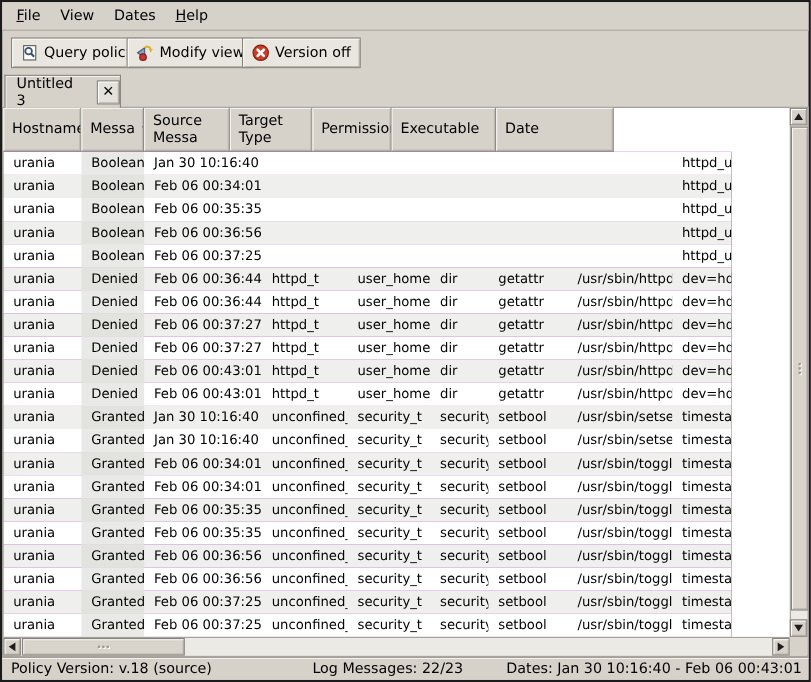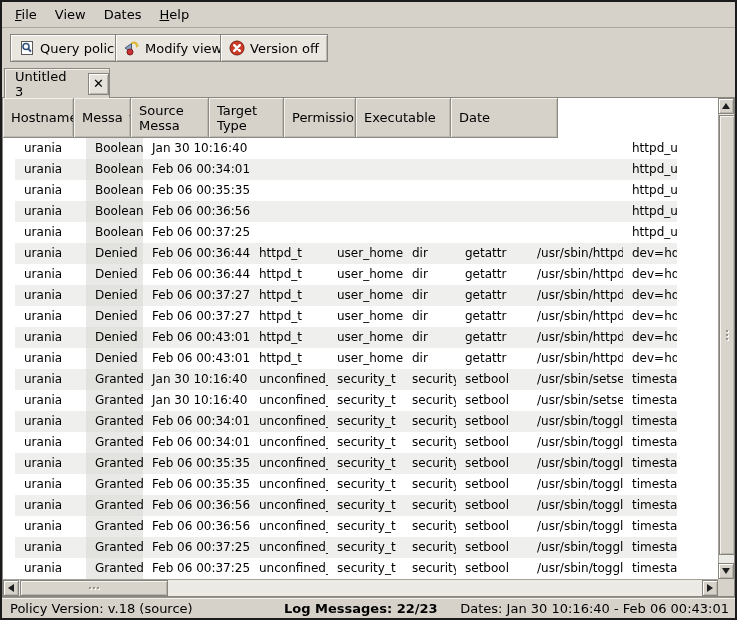--- a/index.html
+++ b/index.html
@@ -63,21 +63,21 @@
     box-shadow:inset 1px 1px 0 #f3f2ee, inset -1px -1px 0 #bcb9b1;
     display:flex; align-items:center; padding-left:8px; gap:6px;
     overflow:hidden; cursor:default;
   }
   .hlabel { white-space:pre-line; line-height:15px; font-size:13px; }
   .sort-arrow {
     width:0; height:0; flex:0 0 auto;
     border-left:5px solid transparent; border-right:5px solid transparent;
     border-top:6px solid #3c3c3c;
   }
-  .tbody { position:absolute; left:12px; top:40px; width:662px; height:441px; overflow:hidden; background:#a21caf; }
+  .tbody { position:absolute; left:0; top:40px; width:662px; height:441px; overflow:hidden; background:#a21caf; }
   .trow { display:flex; height:21px; }
   .trow.odd  { background:#ffffff; }
   .trow.even { background:#efefed; }
   .tcell {
     height:21px; line-height:21px; padding-left:9px;
     font-size:12px; white-space:nowrap; overflow:hidden; flex:0 0 auto;
   }
   .trow.odd  .sortcol { background:#e9e9e7; }
   .trow.even .sortcol { background:#e2e2df; }
 
@@ -118,21 +118,21 @@
   .corner { position:absolute; right:0; bottom:0; width:16px; height:17px; background:#d6d2ca; }
 
   
   .statusbar {
     position:absolute; left:0; top:595px; width:733px; height:21px;
     background:#d6d2ca; border-top:1px solid #98958d;
     box-shadow:inset 0 1px 0 #f3f2ee;
   }
   .statusbar span { position:absolute; top:2px; line-height:17px; white-space:nowrap; }
   .st-left   { left:8px; }
-  .st-center { left:282px;font-weight:bold; }
+  .st-center { left:282px; }
   .st-right  { right:6px; }
 </style>
 </head>
 <body>
 
 <div class="menubar">
     <div class="menu-item"><u>F</u>ile</div>
     <div class="menu-item">View</div>
     <div class="menu-item">Dates</div>
     <div class="menu-item"><u>H</u>elp</div>

